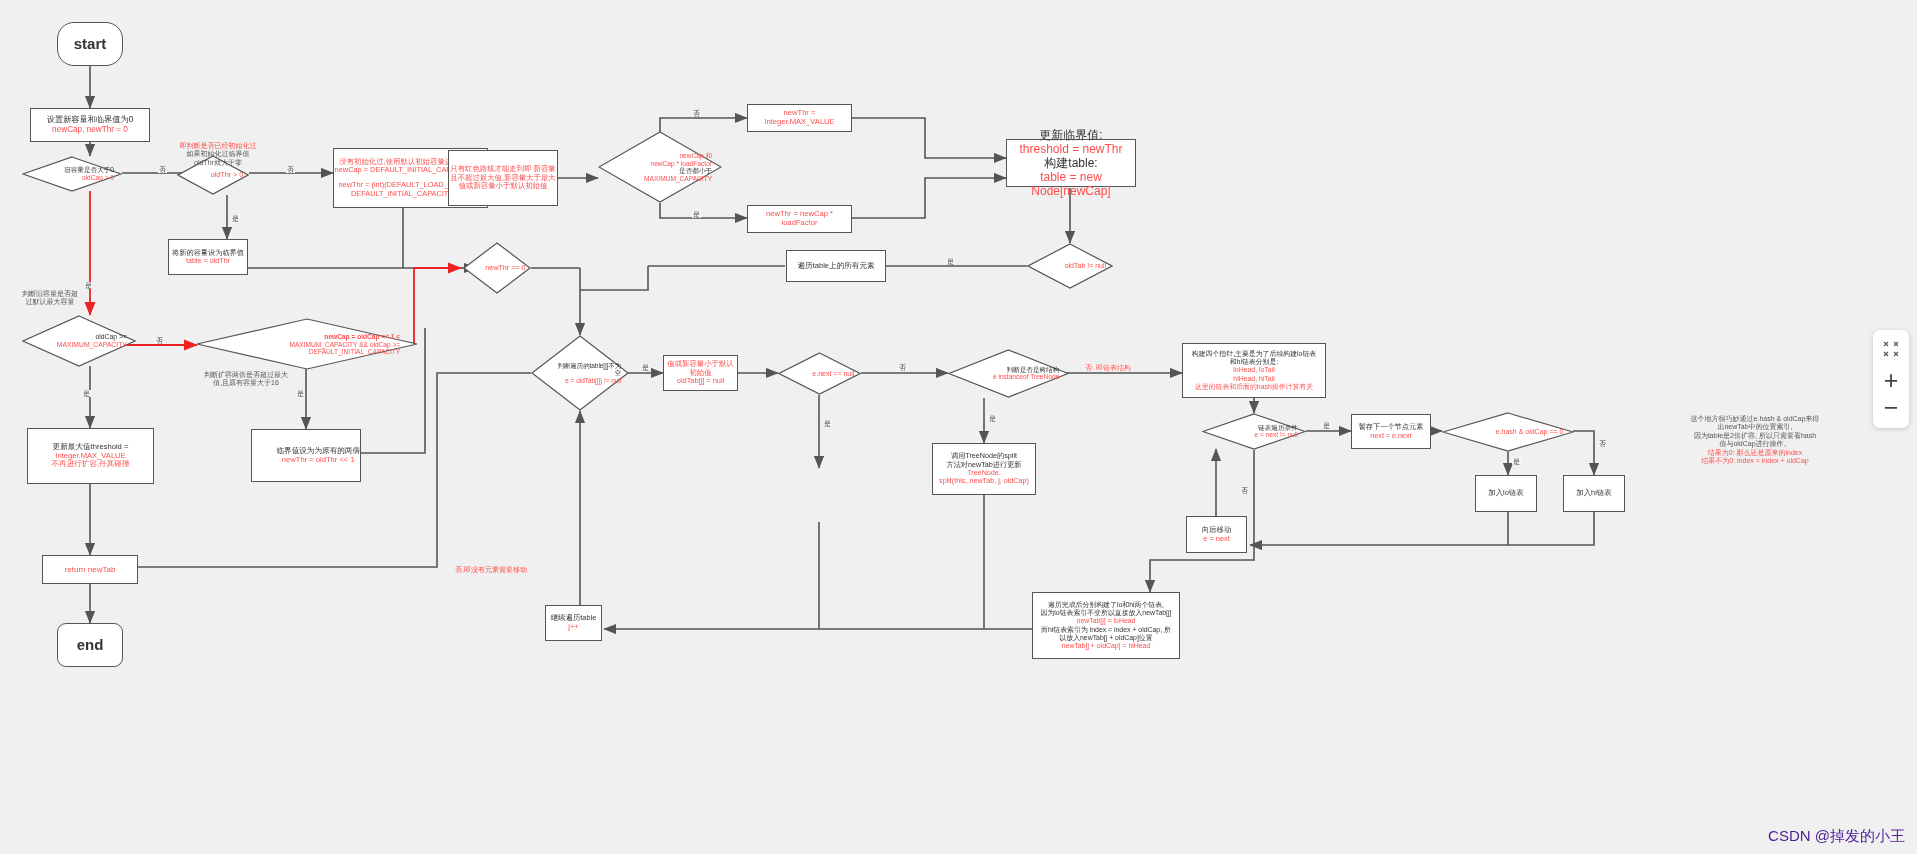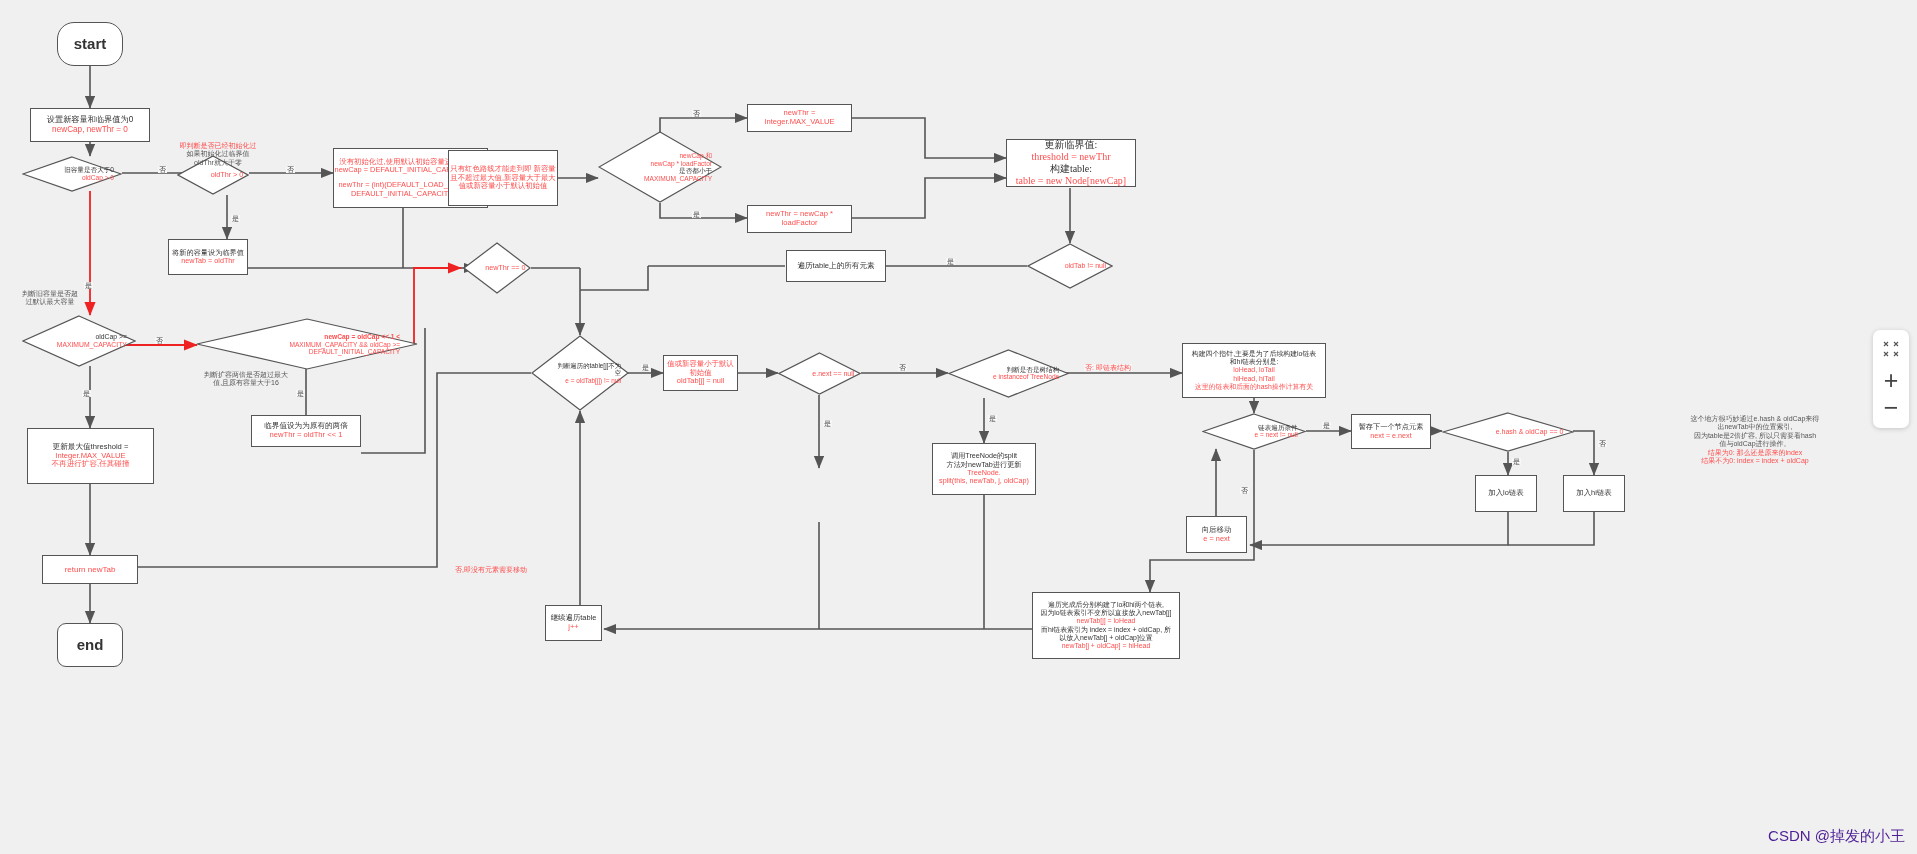--- a/index.html
+++ b/index.html
@@ -244,62 +244,62 @@
       <div class="red">newCap = DEFAULT_INITIAL_CAPACITY;//16</div>
       <div style="height:6px;"></div>
       <div class="red">newThr = (int)(DEFAULT_LOAD_FACTOR *</div>
       <div class="red">DEFAULT_INITIAL_CAPACITY);//12</div>
     </div>
   </div>
 
   <div class="node rect" style="left:168px; top:239px; width:80px; height:36px; font-size:7.2px;justify-content:center;">
     <div>
       <div>将新的容量设为临界值</div>
-      <div class="red">newTab = oldThr</div>
+      <div class="red">table = oldThr</div>
     </div>
   </div>
 
   <div class="node rect" style="left:448px; top:150px; width:110px; height:56px; font-size:7.4px;">
     <div>
       <div class="red">只有红色路线才能走到即 新容量</div>
       <div class="red">且不超过最大值,新容量大于最大</div>
       <div class="red">值或新容量小于默认初始值</div>
     </div>
   </div>
 
   <div class="node rect" style="left:747px; top:104px; width:105px; height:28px; font-size:7.6px;">
     <div class="red">newThr = Integer.MAX_VALUE</div>
   </div>
 
   <div class="node rect" style="left:747px; top:205px; width:105px; height:28px; font-size:7.6px;">
     <div class="red">newThr = newCap * loadFactor</div>
   </div>
 
-  <div class="node rect" style="left:1006px; top:139px; width:130px; height:48px; font-size:10px;font-family:Liberation Serif, serif;">
+  <div class="node rect" style="left:1006px; top:139px; width:130px; height:48px; font-size:12px;">
     <div>
       <div>更新临界值:</div>
       <div class="red">threshold = newThr</div>
       <div>构建table:</div>
       <div class="red">table = new Node[newCap]</div>
     </div>
   </div>
 
   <div class="node rect" style="left:786px; top:250px; width:100px; height:32px; font-size:7.6px;">
     <div>遍历table上的所有元素</div>
   </div>
 
   <div class="node rect" style="left:27px; top:428px; width:127px; height:56px; font-size:7.6px;">
     <div>
       <div><span>更新最大值threshold =</span></div>
       <div class="red">Integer.MAX_VALUE</div>
       <div class="red">不再进行扩容,任其碰撞</div>
     </div>
   </div>
 
-  <div class="node rect" style="left:251px; top:415px; width:110px; height:32px; font-size:7.6px;">
+  <div class="node rect" style="left:251px; top:429px; width:110px; height:53px; font-size:7.6px;justify-content:flex-end;">
     <div>
       <div>临界值设为为原有的两倍</div>
       <div class="red">newThr = oldThr &lt;&lt; 1</div>
     </div>
   </div>
 
   <div class="node rect" style="left:42px; top:555px; width:96px; height:29px; font-size:8px;">
     <div class="red">return newTab</div>
   </div>
 

